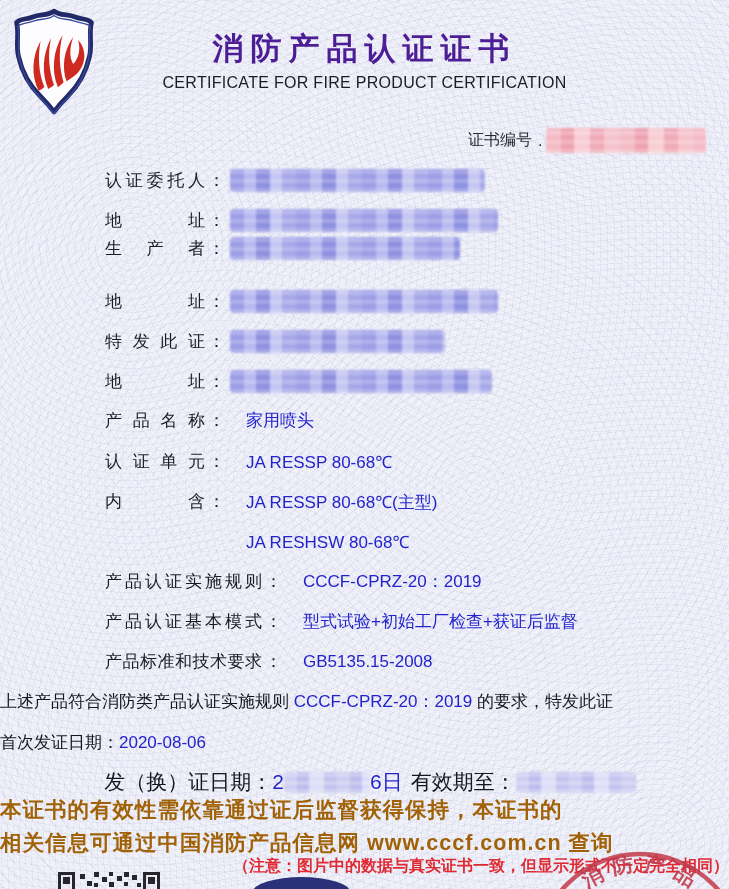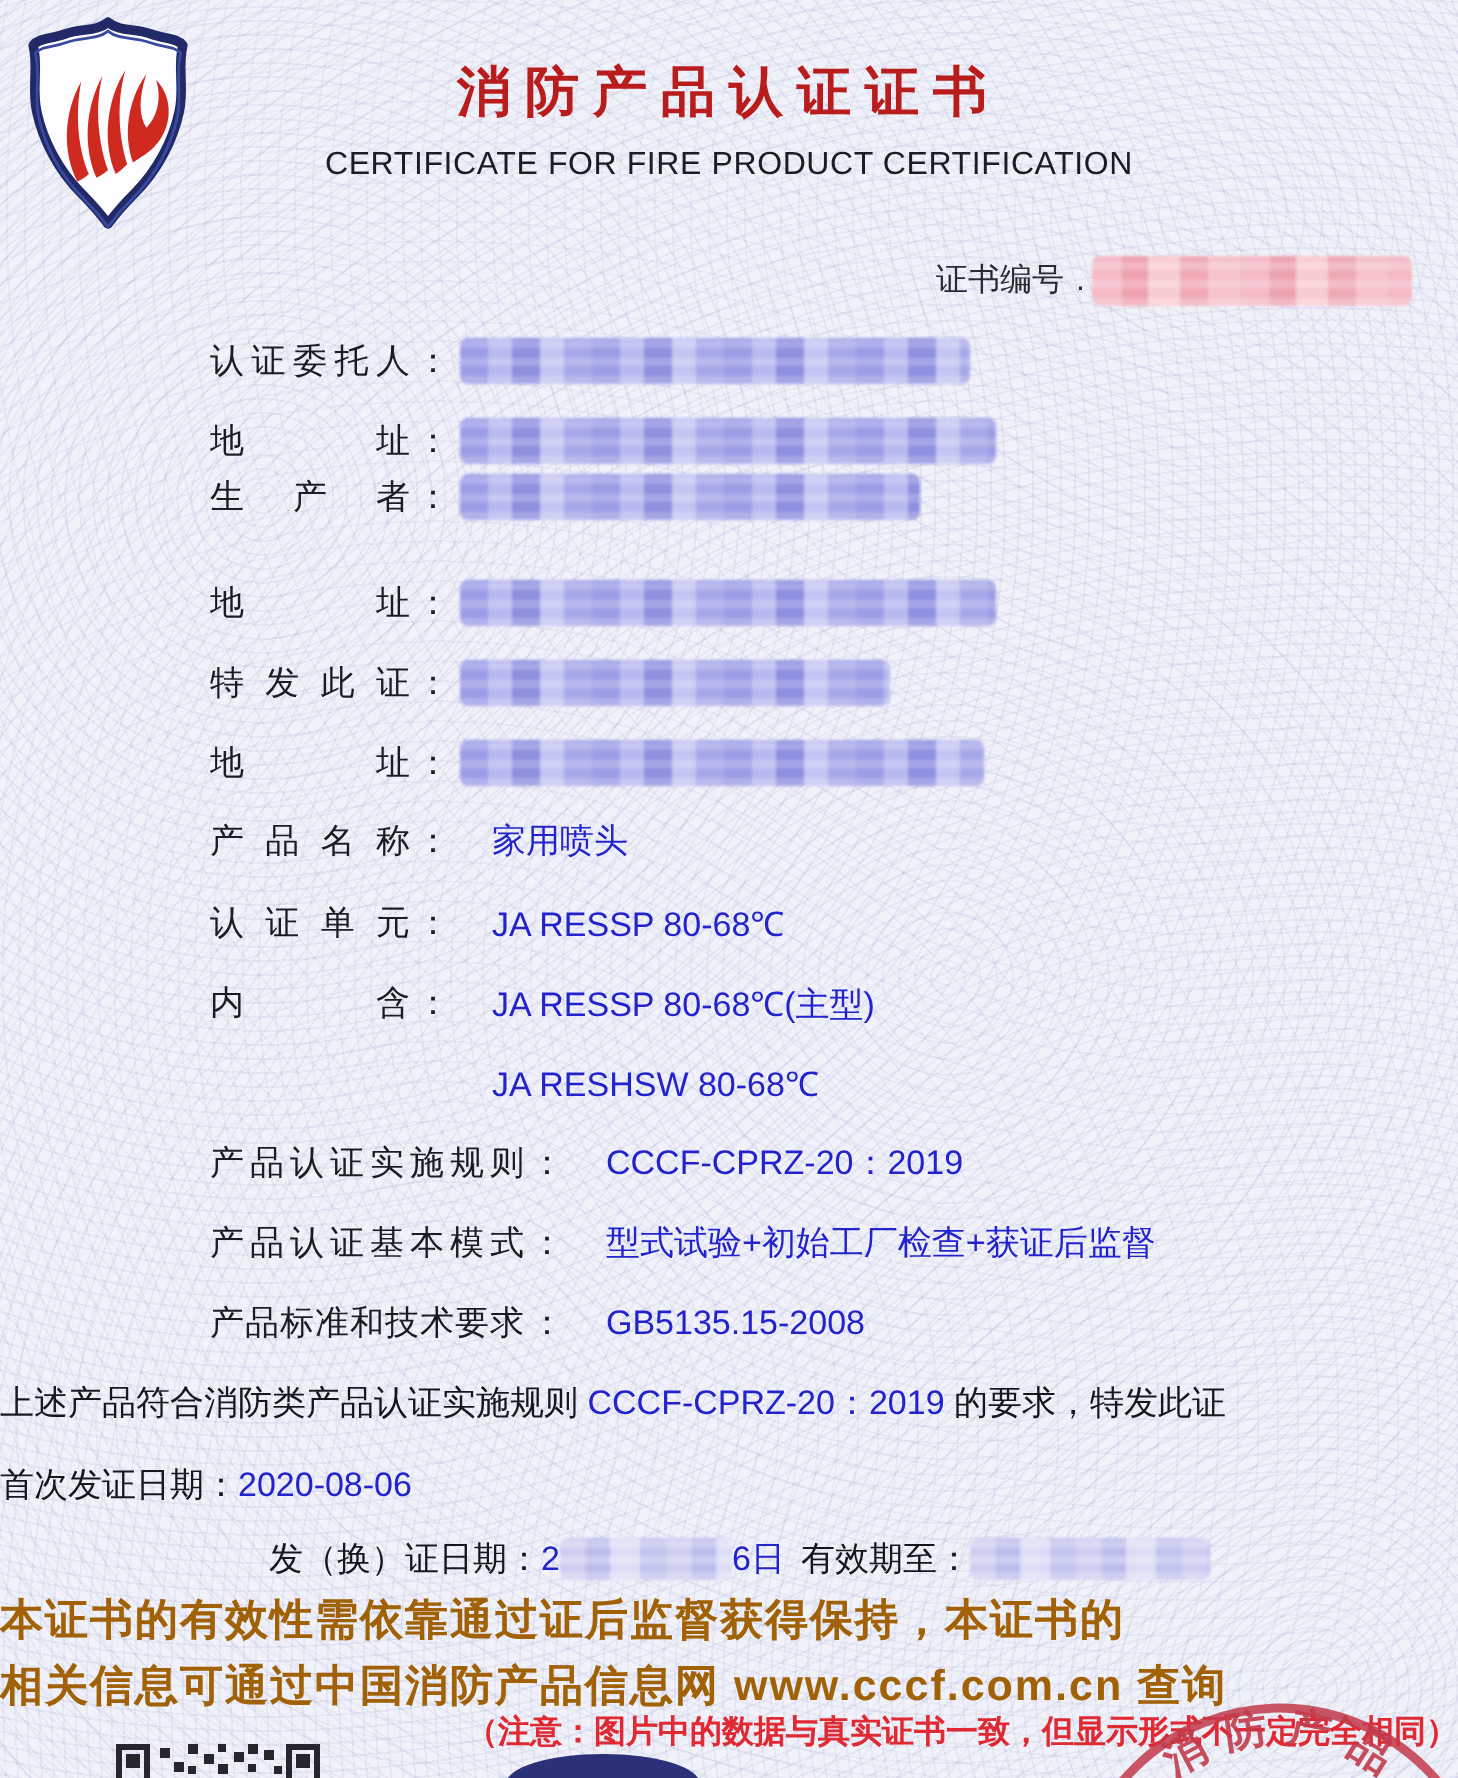--- a/index.html
+++ b/index.html
@@ -15,21 +15,21 @@
     background:
       repeating-radial-gradient(circle at 18% 28%, rgba(150,155,205,.13) 0 1px, transparent 1px 7px),
       repeating-radial-gradient(circle at 82% 12%, rgba(150,155,205,.10) 0 1px, transparent 1px 9px),
       repeating-radial-gradient(circle at 65% 55%, rgba(150,155,205,.11) 0 1px, transparent 1px 8px),
       repeating-radial-gradient(circle at 30% 80%, rgba(150,155,205,.10) 0 1px, transparent 1px 10px),
       repeating-radial-gradient(circle at 90% 95%, rgba(150,155,205,.12) 0 1px, transparent 1px 6px);
   }
   .logo { position:absolute; left:6px; top:6px; width:96px; height:112px; }
   .title {
     position:absolute; left:0; right:0; top:28px; text-align:center;
-    font-size:27px; font-weight:bold; letter-spacing:7px; color:#b91c1c;
+    font-size:31px; font-weight:bold; letter-spacing:7px; color:#4c1d95;
   }
   .subtitle {
     position:absolute; left:0; right:0; top:74px; text-align:center;
     font-size:16px; font-weight:500; color:#1c1c26; letter-spacing:.3px;
   }
   .certno-row {
     position:absolute; left:468px; top:128px; display:flex; align-items:center;
     font-size:16px; color:#2a2a35;
   }
   .certno-row .sep { margin:0 4px 0 6px; }
@@ -62,21 +62,21 @@
   }
   .row.wide .flabel { width:157px; }
   .fcolon { margin:0 5px 0 3px; color:#1b1b24; }
   .fvalue { color:#2323cd;margin-left:16px; }
   .center-line {
     position:absolute; left:0; right:0; text-align:left; white-space:nowrap;
     font-size:17px;
   }
   .center-flex {
     position:absolute; left:11px; right:0; display:flex; justify-content:center;
-    align-items:center; font-size:17px; white-space:nowrap;text-align:right;
+    align-items:center; font-size:21px; white-space:nowrap;text-align:right;
   }
   .blue { color:#2323cd; }
   .big {
     font-size:21.5px; font-weight:600; letter-spacing:1px; color:#a16207;
   }
   .notice {
     position:absolute; left:0; right:0; top:856px; text-align:right;
     font-size:16px; font-weight:bold; color:#e02a33; white-space:nowrap;
   }
   .qr { position:absolute; left:58px; bottom:0; width:102px; height:17px; }

